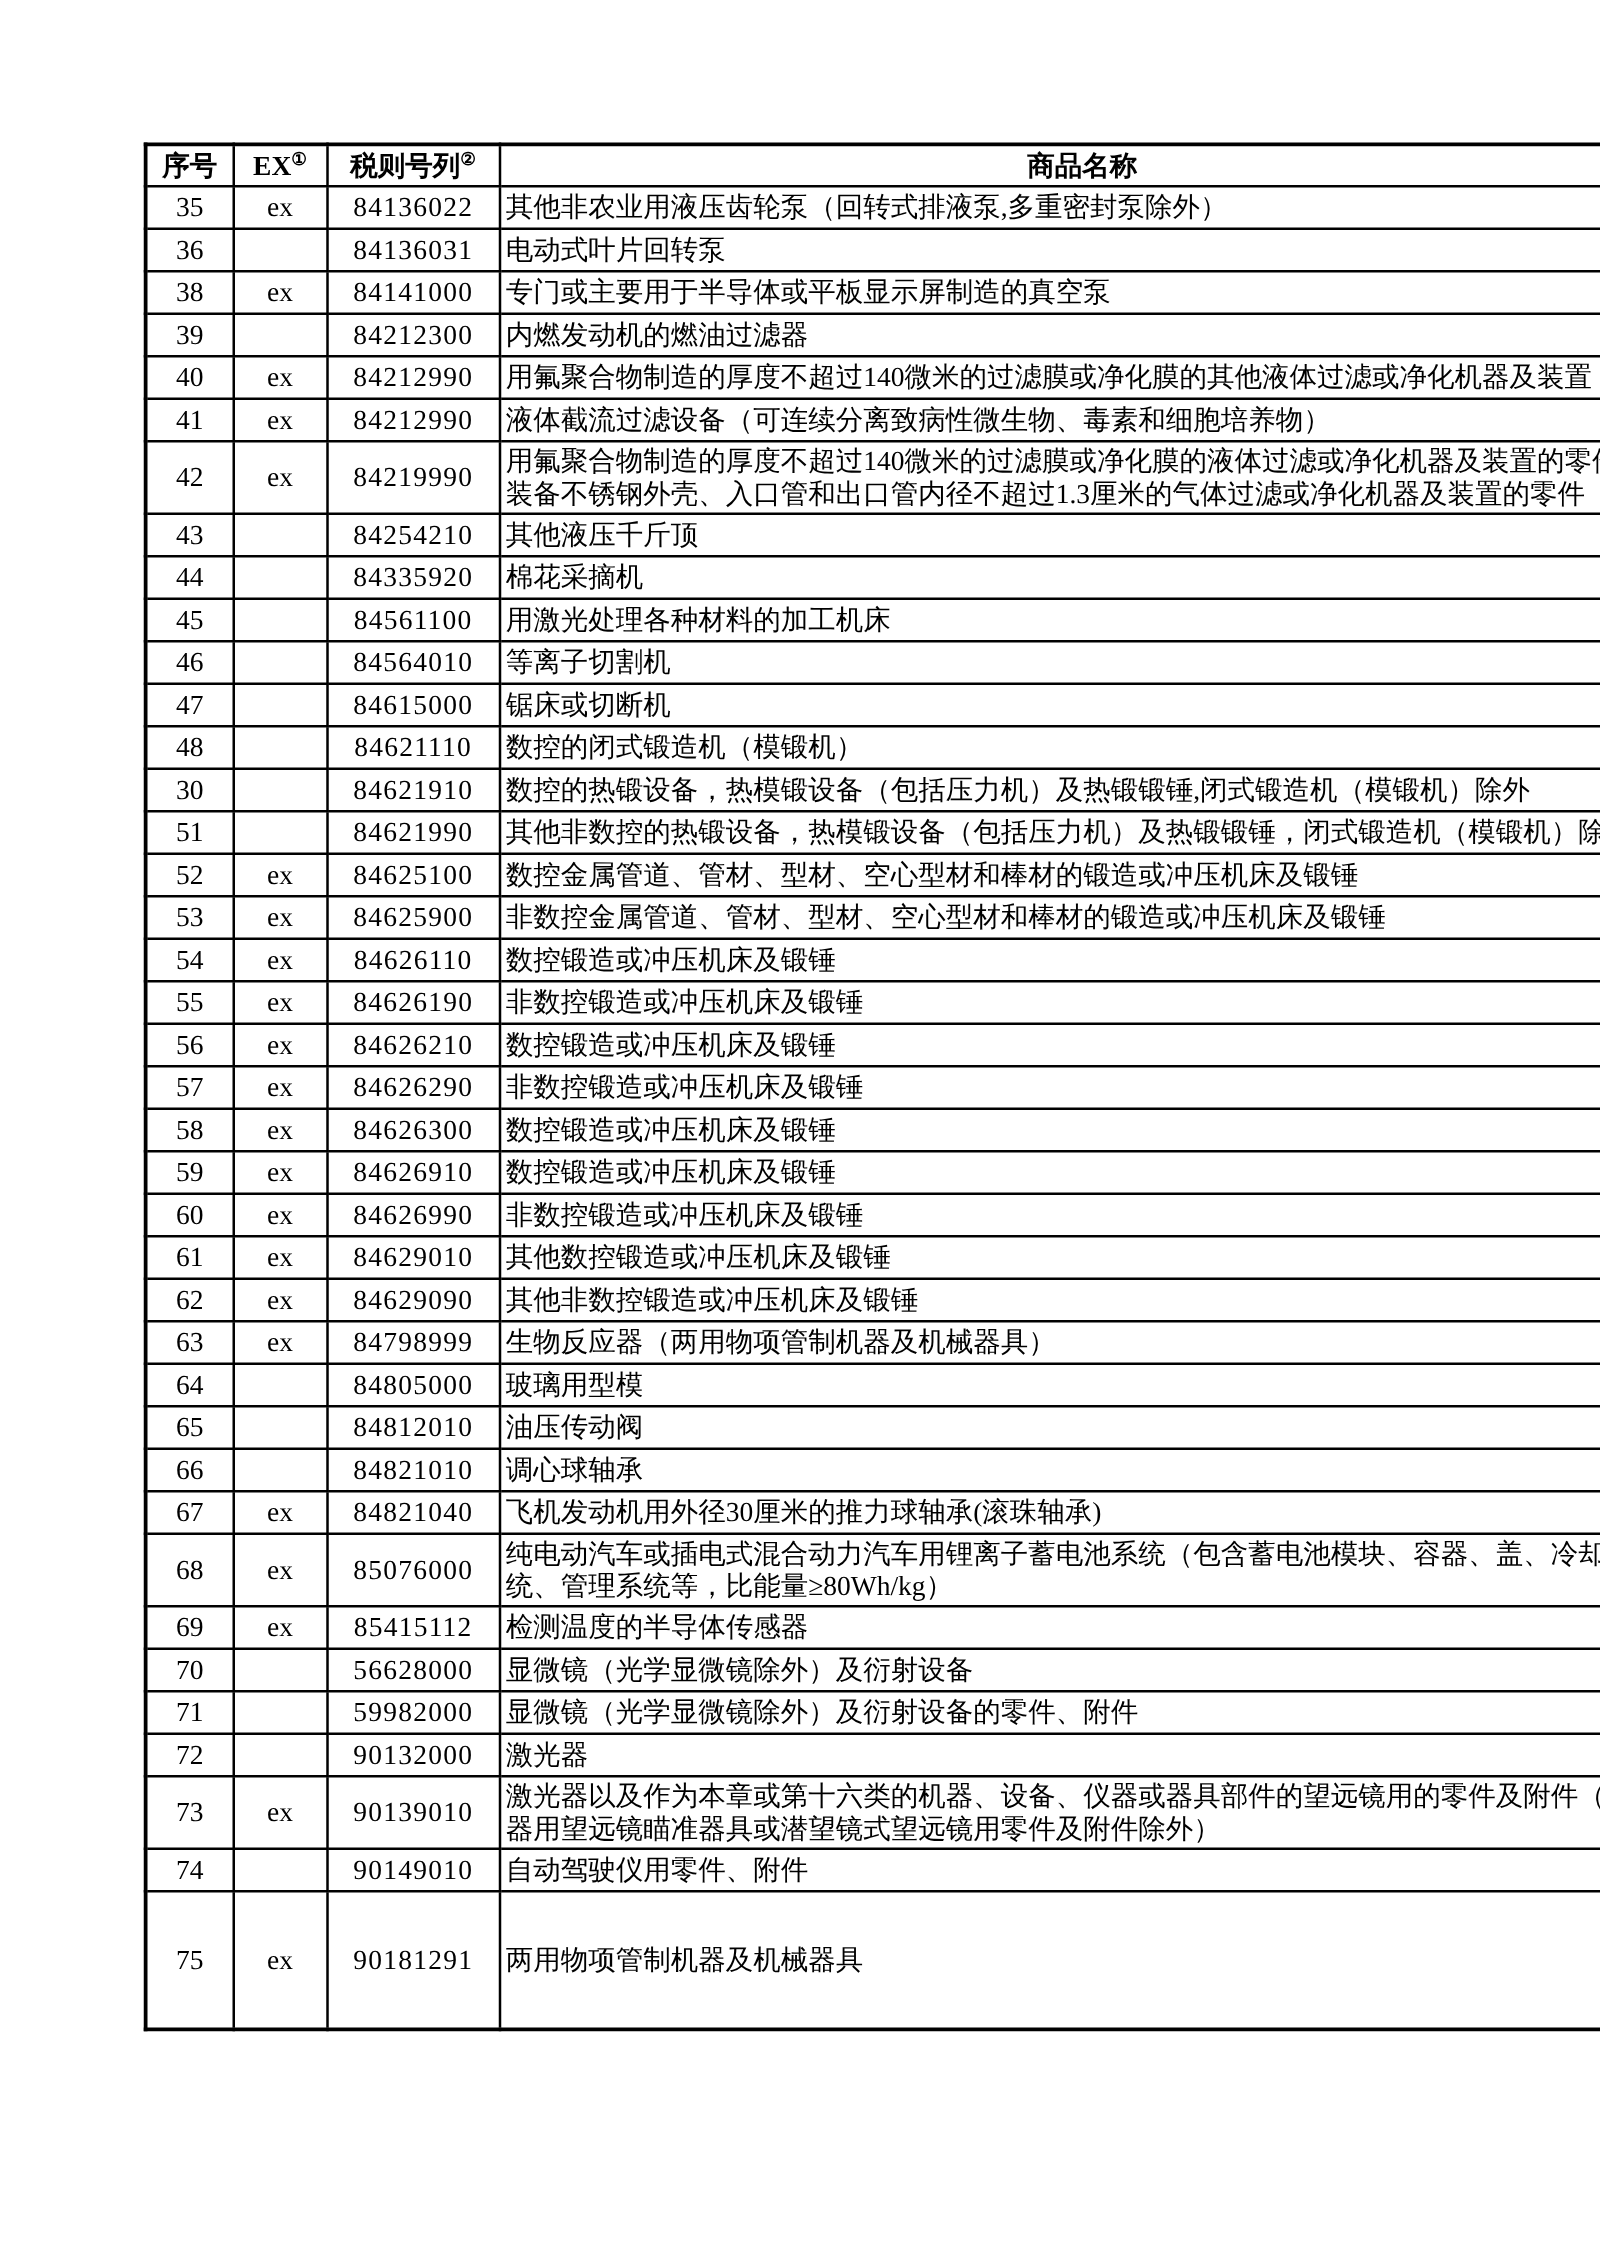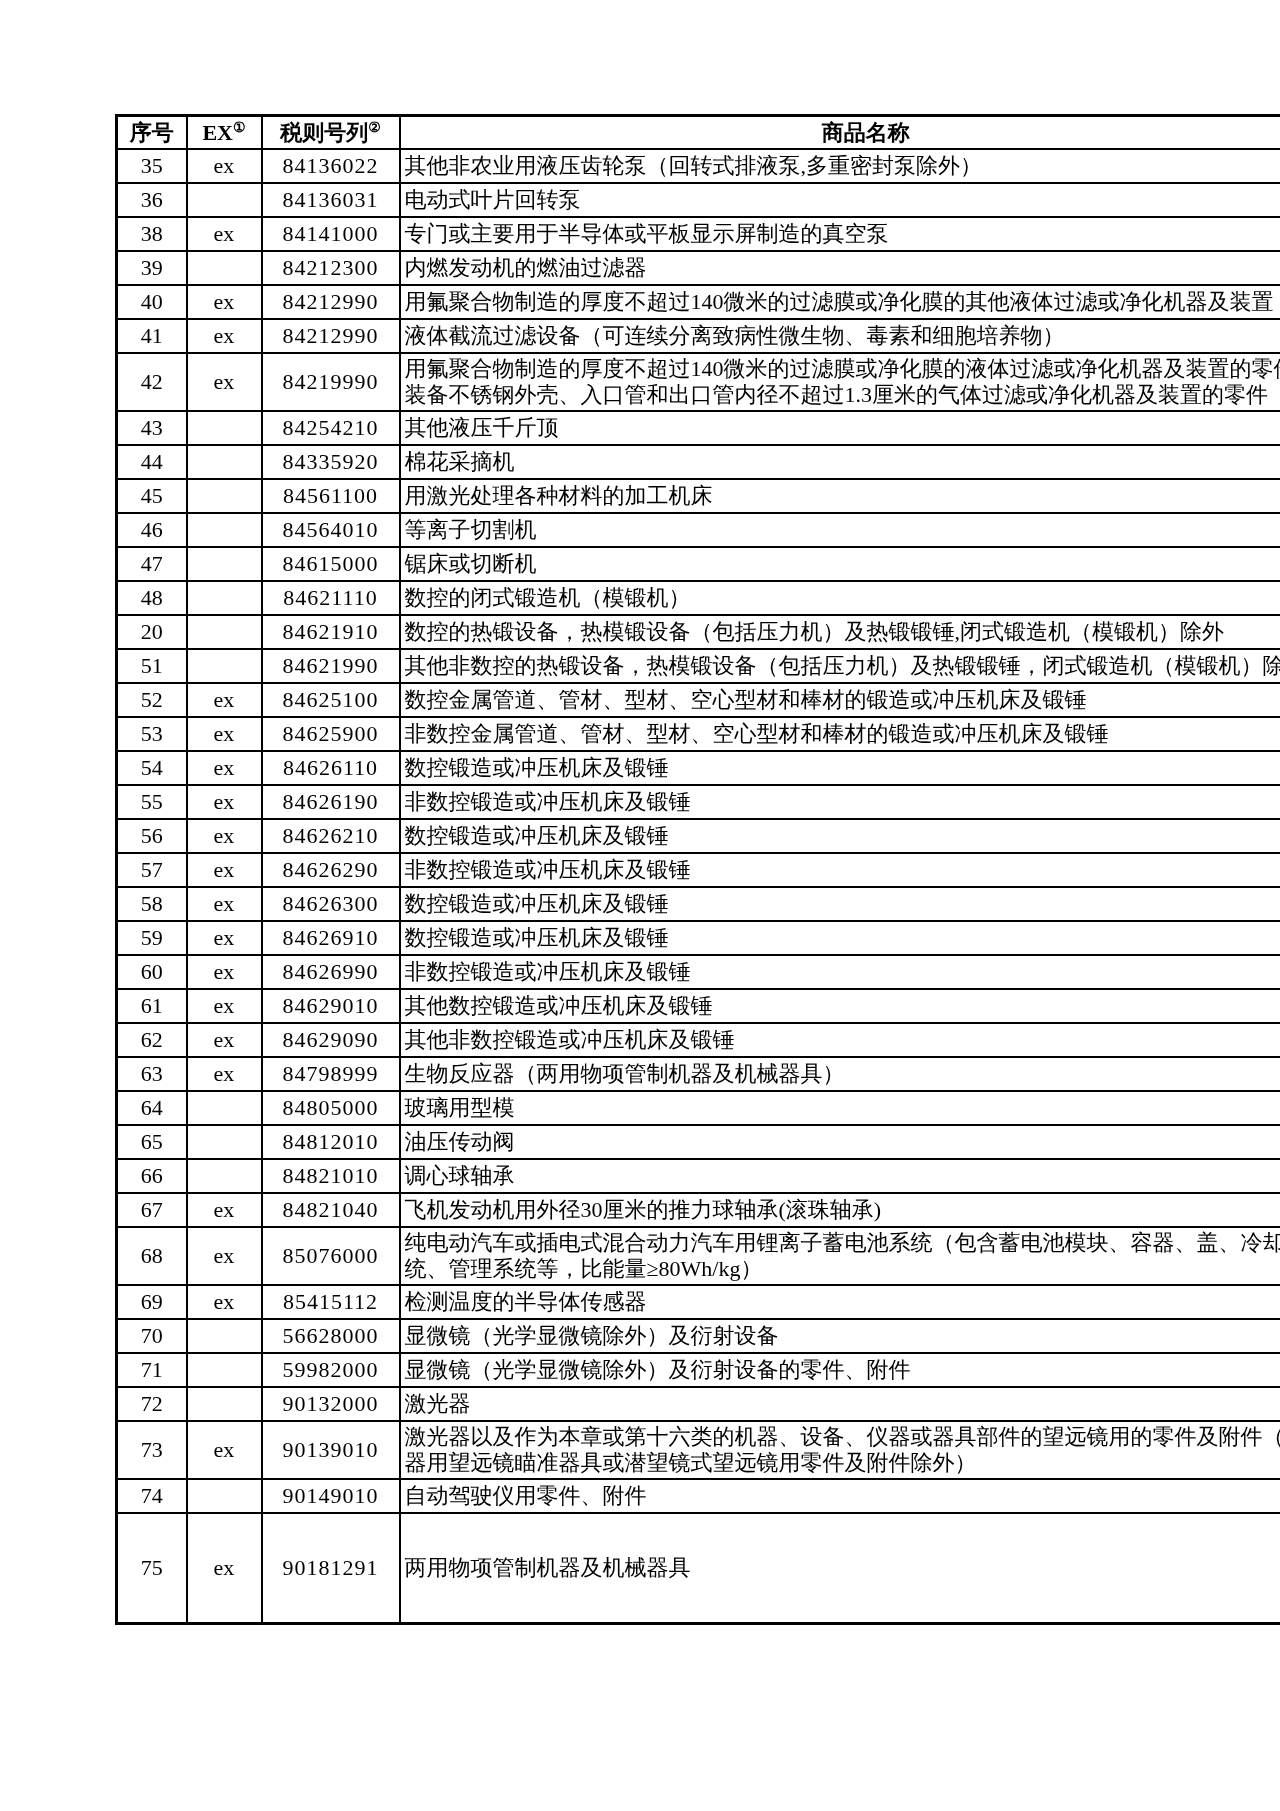--- a/index.html
+++ b/index.html
@@ -159,21 +159,21 @@
             <td class="c-code">84615000</td>
             <td class="c-name">锯床或切断机</td>
           </tr>
           <tr>
             <td class="c-seq">48</td>
             <td class="c-ex"></td>
             <td class="c-code">84621110</td>
             <td class="c-name">数控的闭式锻造机（模锻机）</td>
           </tr>
           <tr>
-            <td class="c-seq">20</td>
+            <td class="c-seq">30</td>
             <td class="c-ex"></td>
             <td class="c-code">84621910</td>
             <td class="c-name">数控的热锻设备，热模锻设备（包括压力机）及热锻锻锤,闭式锻造机（模锻机）除外</td>
           </tr>
           <tr>
             <td class="c-seq">51</td>
             <td class="c-ex"></td>
             <td class="c-code">84621990</td>
             <td class="c-name">其他非数控的热锻设备，热模锻设备（包括压力机）及热锻锻锤，闭式锻造机（模锻机）除外</td>
           </tr>

